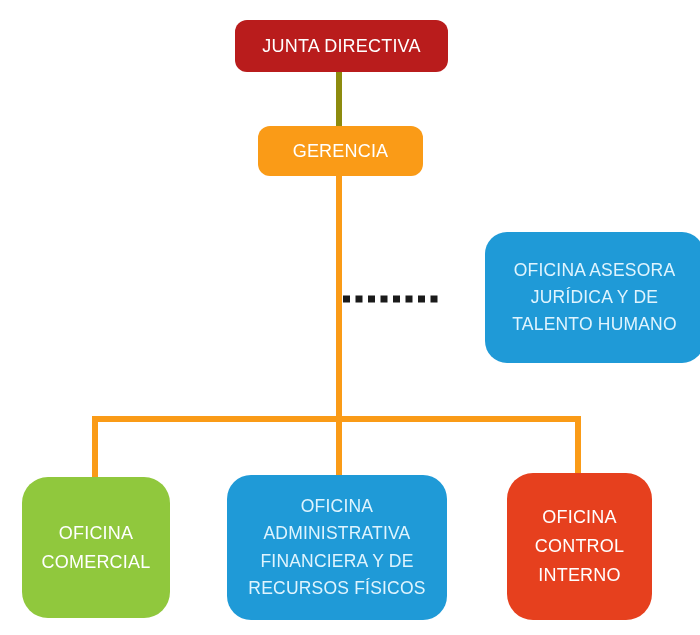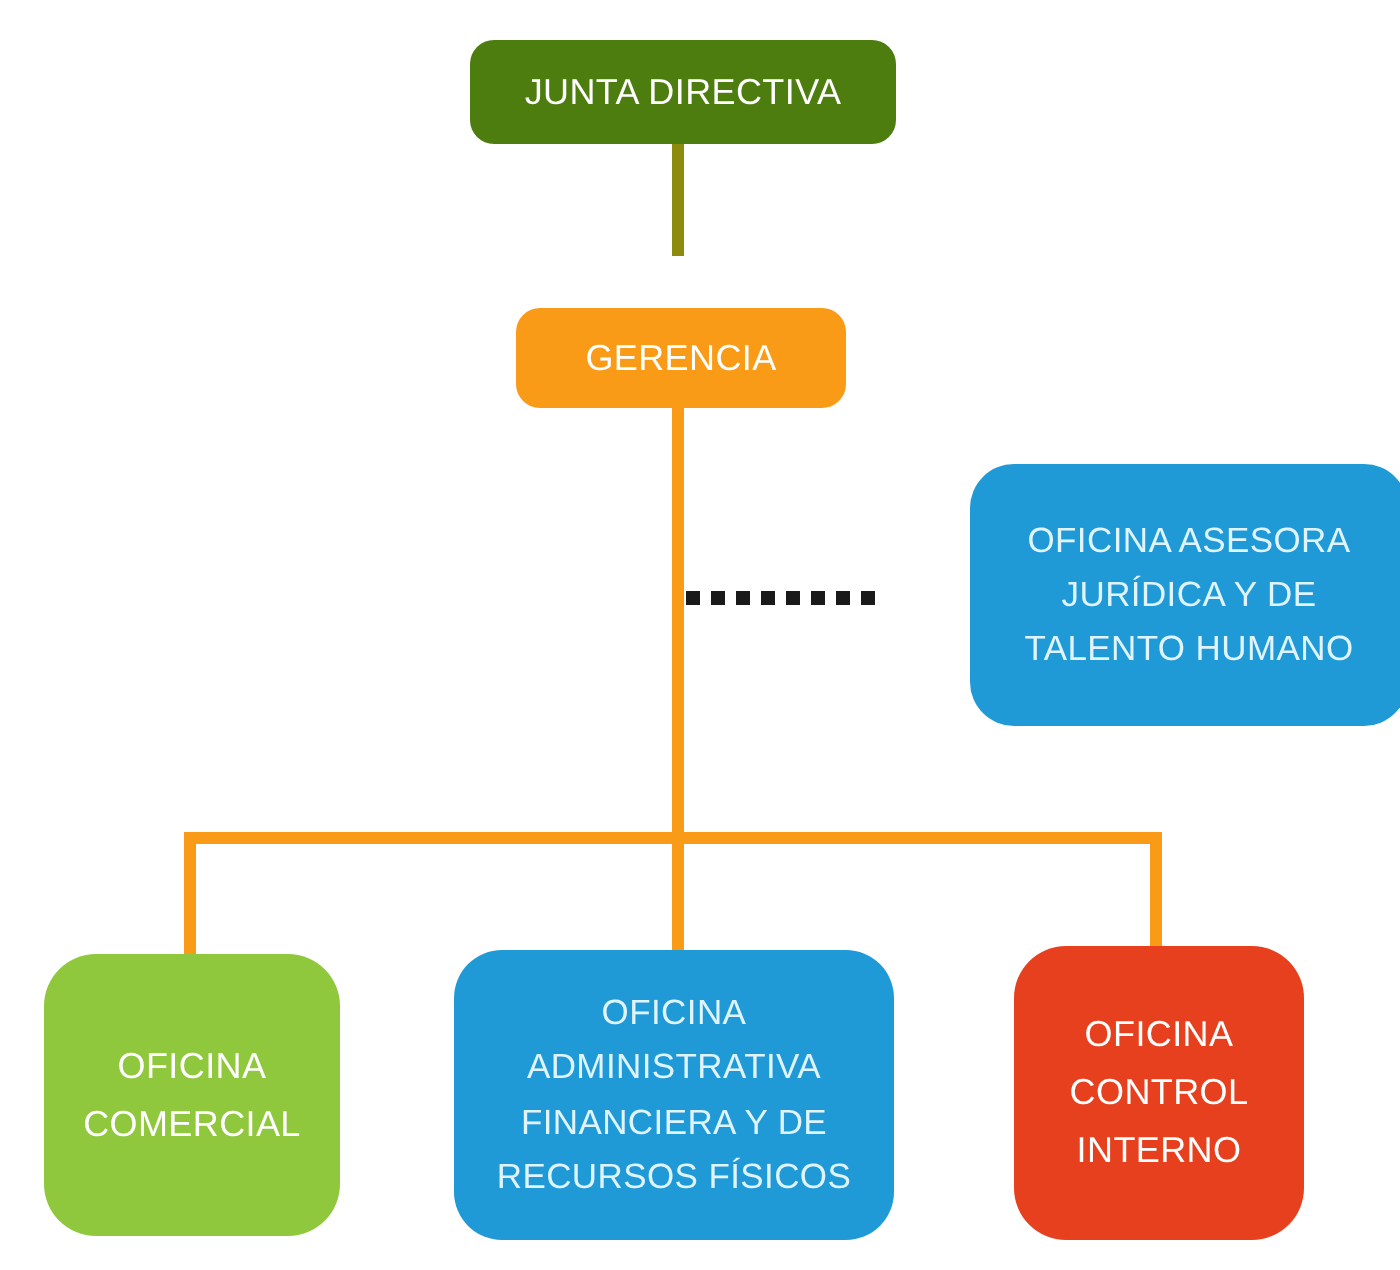--- a/index.html
+++ b/index.html
@@ -40,21 +40,20 @@
     left: 235px; top: 20px;
     width: 213px; height: 52px;
     border-radius: 12px;
     line-height: 1.15;
   }
   .node-gerencia {
     left: 258px; top: 126px;
     width: 165px; height: 50px;
     border-radius: 12px;
     line-height: 1.15;
-    margin-top: 28px;
   }
   .node-asesora {
     left: 438px; top: 232px;
     width: 219px; height: 131px;
     border-radius: 22px;
     font-size: 17.5px;
     line-height: 1.55;
     margin-left: 47px;
   }
   .node-comercial {
@@ -90,21 +89,21 @@
 
     <line x1="92" y1="419" x2="581" y2="419" stroke-width="6" stroke="#FA9B17"></line>
 
     <line x1="95" y1="417" x2="95" y2="479" stroke-width="6" stroke="#FA9B17"></line>
 
     <line x1="578" y1="417" x2="578" y2="475" stroke-width="6" stroke="#FA9B17"></line>
 
     <line x1="343" y1="299" x2="441" y2="299" stroke-width="7" stroke-dasharray="7 5.5" stroke="#1A1A1A"></line>
   </svg>
 
-  <div class="node node-junta" style="background: #4d7c0f; color: rgb(255, 255, 255);">JUNTA DIRECTIVA</div>
+  <div class="node node-junta" style="background: #b91c1c; color: rgb(255, 255, 255);">JUNTA DIRECTIVA</div>
 
   <div class="node node-gerencia" style="background: rgb(250, 155, 23); color: rgb(255, 255, 255);">GERENCIA</div>
 
   <div class="node node-asesora" style="background: rgb(31, 154, 215); color: rgb(223, 244, 254);">OFICINA ASESORA
 JURÍDICA Y DE
 TALENTO HUMANO</div>
 
   <div class="node node-comercial" style="background: rgb(144, 200, 61); color: rgb(255, 255, 255);">OFICINA
 COMERCIAL</div>
 

